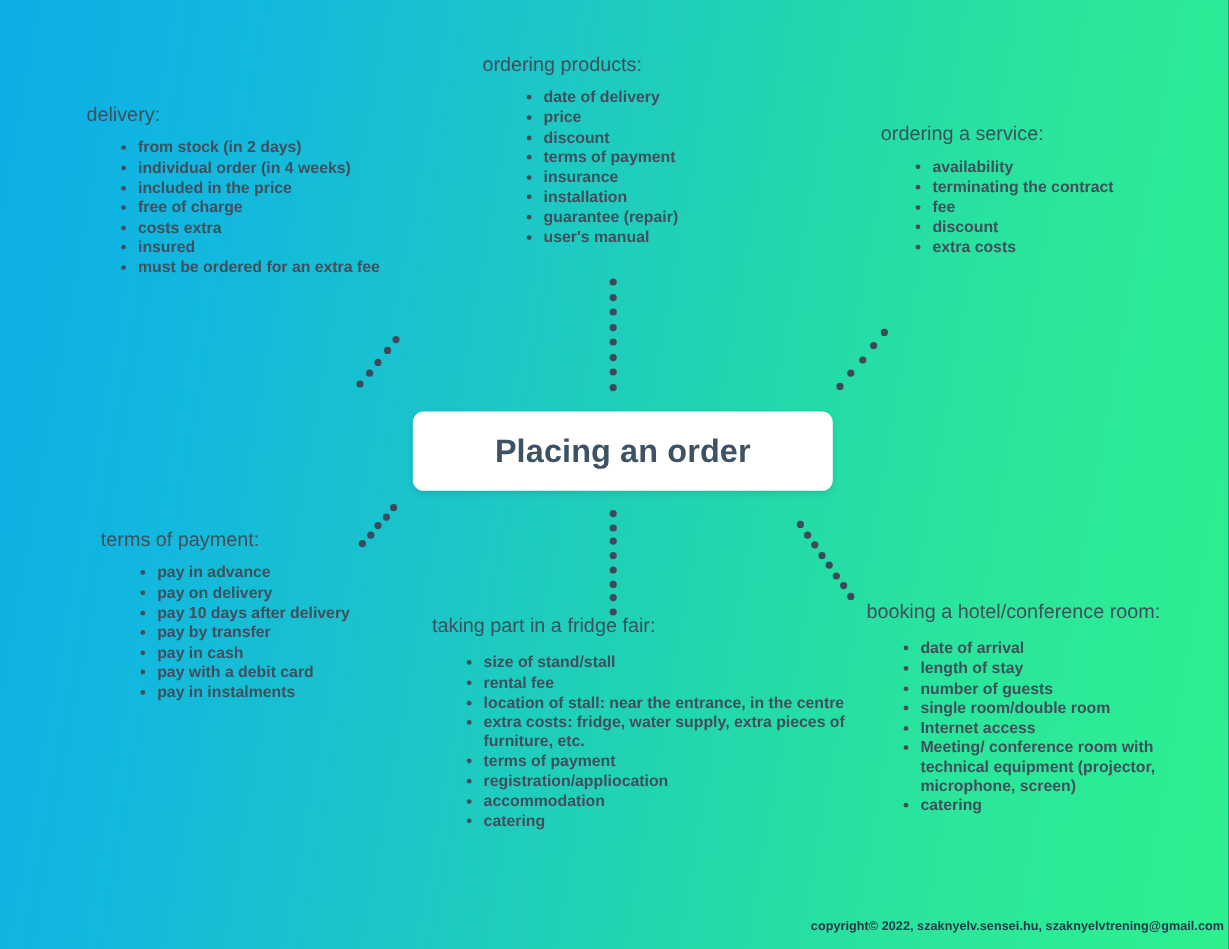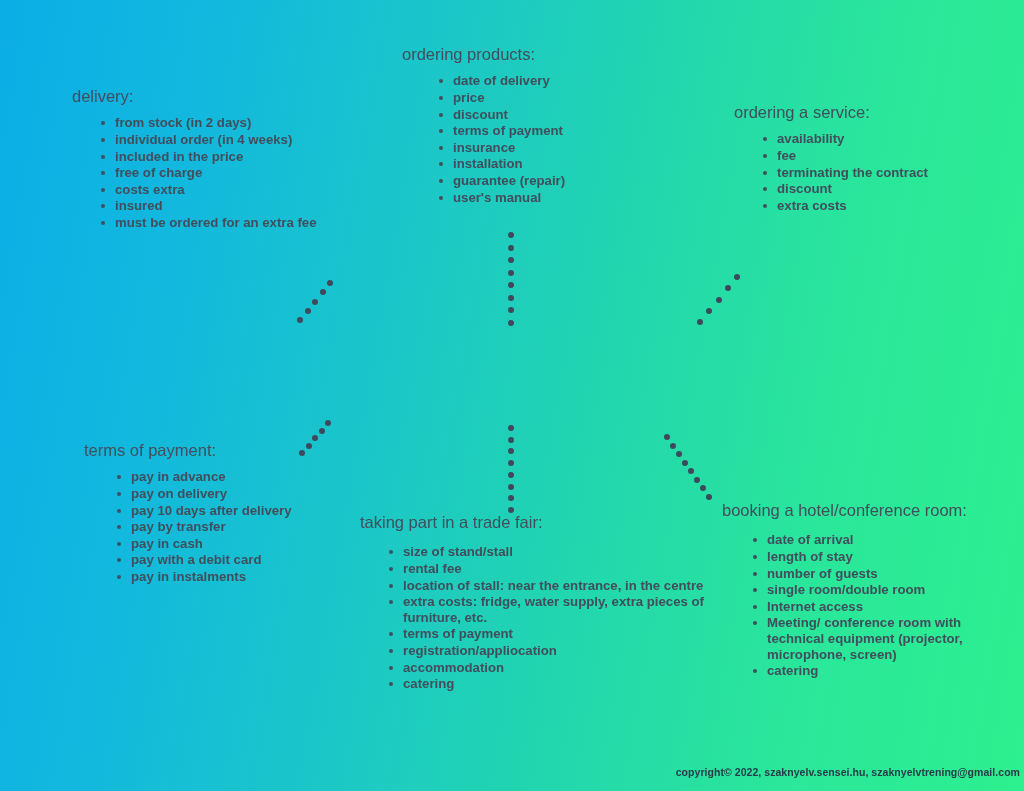--- a/index.html
+++ b/index.html
@@ -166,20 +166,23 @@
         <span style="left: 670px; top: 442.571px;"></span>
         <span style="left: 676px; top: 451.143px;"></span>
         <span style="left: 682px; top: 459.714px;"></span>
         <span style="left: 688px; top: 468.286px;"></span>
         <span style="left: 694px; top: 476.857px;"></span>
         <span style="left: 700px; top: 485.429px;"></span>
         <span style="left: 706px; top: 494px;"></span>
       </div>
     </div>
 
+  <div class="center-node">
+    <div class="center-title">Placing an order</div>
+  </div>
 
   <div class="branch" id="branch-delivery">
     <div class="branch-title">delivery:</div>
     <ul>
         <li>from stock (in 2 days)</li>
         <li>individual order (in 4 weeks)</li>
         <li>included in the price</li>
         <li>free of charge</li>
         <li>costs extra</li>
         <li>insured</li>
@@ -198,42 +201,42 @@
         <li>installation</li>
         <li>guarantee (repair)</li>
         <li>user's manual</li>
       </ul>
   </div>
 
   <div class="branch" id="branch-service">
     <div class="branch-title">ordering a service:</div>
     <ul>
         <li>availability</li>
+        <li>terminating the contract</li>
         <li>fee</li>
-        <li>terminating the contract</li>
         <li>discount</li>
         <li>extra costs</li>
       </ul>
   </div>
 
   <div class="branch" id="branch-terms">
     <div class="branch-title">terms of payment:</div>
     <ul>
         <li>pay in advance</li>
         <li>pay on delivery</li>
         <li>pay 10 days after delivery</li>
         <li>pay by transfer</li>
         <li>pay in cash</li>
         <li>pay with a debit card</li>
         <li>pay in instalments</li>
       </ul>
   </div>
 
   <div class="branch" id="branch-fair">
-    <div class="branch-title">taking part in a trade fair:</div>
+    <div class="branch-title">taking part in a fridge fair:</div>
     <ul>
         <li>size of stand/stall</li>
         <li>rental fee</li>
         <li>location of stall: near the entrance, in the centre</li>
         <li>extra costs: fridge, water supply, extra pieces of furniture, etc.</li>
         <li>terms of payment</li>
         <li>registration/appliocation</li>
         <li>accommodation</li>
         <li>catering</li>
       </ul>

